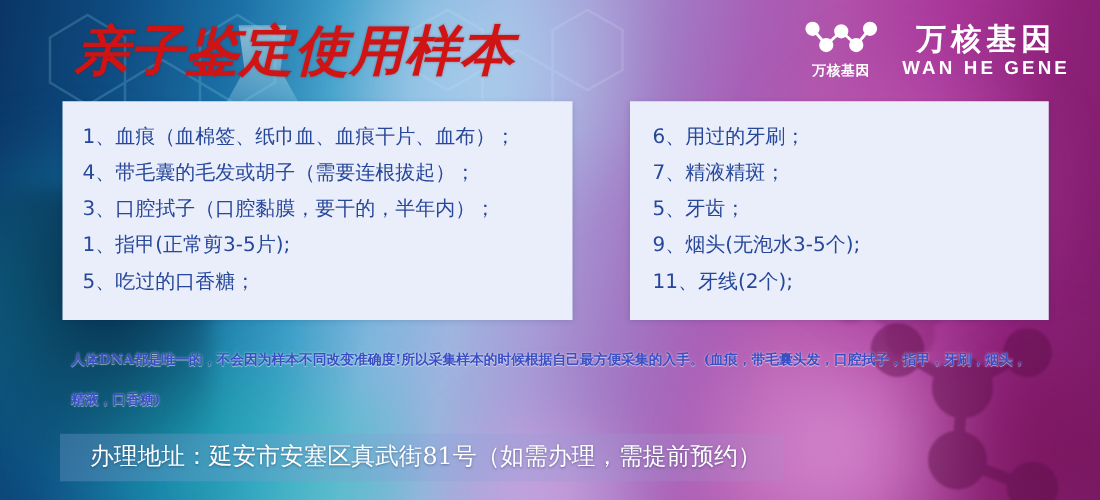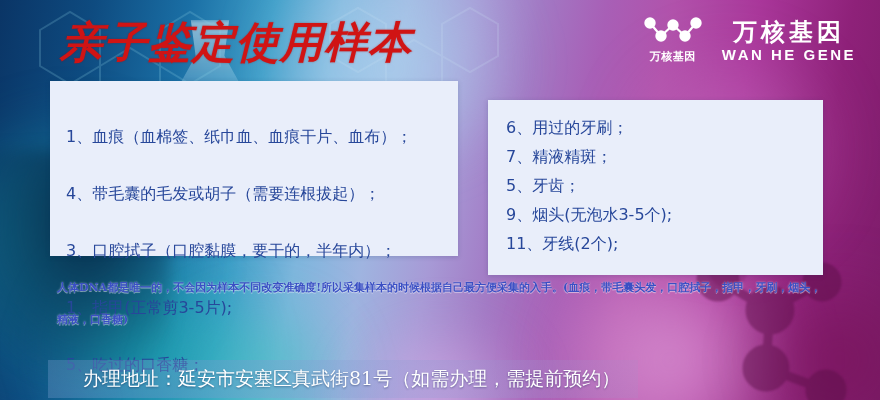--- a/index.html
+++ b/index.html
@@ -119,21 +119,21 @@
     left: 60px;
     top: 18px;
     font-size: 43px;
     line-height: 48px;
     font-weight: 700;
     font-style: italic;
     letter-spacing: 1px;
     color: #d01414;
     text-shadow: 0 0 2px rgba(160,0,0,.45);
     white-space: nowrap;
-    font-family: Liberation Sans, sans-serif;
+    font-family: Liberation Serif, serif;
   }
 
   
   .brand {
     position: absolute;
     right: 24px;
     top: 16px;
     display: flex;
     align-items: center;
     gap: 18px;
@@ -174,35 +174,35 @@
     white-space: nowrap;
   }
 
   
   .panel {
     position: absolute;
     background: #e9eefa;
     box-shadow: 0 1px 5px rgba(12,40,80,.18);
   }
   #panel-left  { left: 50px;  top: 81px; width: 408px; height: 175px; }
-  #panel-right { left: 488px; top: 81px; width: 335px; height: 175px; margin-top: 19px; }
+  #panel-right { left: 504px; top: 81px; width: 335px; height: 175px; }
 
   .panel ul {
     list-style: none;
     margin: 0;
     padding: 13px 0 0 0;
   }
   .panel li {
     color: #27479a;
     font-size: 16px;
     line-height: 29px;
     white-space: nowrap;
     font-family: "DejaVu Sans", "Liberation Sans", sans-serif;
   }
-  #panel-left li  { padding-left: 16px; margin-top: 28px; }
+  #panel-left li  { padding-left: 16px; }
   #panel-right li { padding-left: 18px; }
 
   
   .paragraph {
     position: absolute;
     left: 57px;
     top: 272px;
     width: 770px;
     color: #3a4fc4;
     font-size: 11px;
@@ -210,23 +210,22 @@
     font-weight: 700;
     font-family: "DejaVu Serif", "Liberation Serif", serif;
     text-shadow: 0 0 2px rgba(255,255,255,.55), 0 1px 0 rgba(255,255,255,.4);
   }
 
   
   .address-wrap {
     position: absolute;
     left: 48px;
     top: 347px;
-    padding: 4px 18px 6px 35px;
+    padding: 4px 18px 6px 24px;
     background: linear-gradient(90deg, rgba(110,150,200,.38), rgba(140,160,215,.30) 55%, rgba(170,140,200,.22));
-    margin-top: 13px;
   }
   .address {
     color: #ffffff;
     font-size: 19px;
     line-height: 28px;
     font-weight: 400;
     white-space: nowrap;
     font-family: "DejaVu Serif", "Liberation Serif", serif;
     text-shadow: 0 1px 2px rgba(20,40,80,.45);
   }

